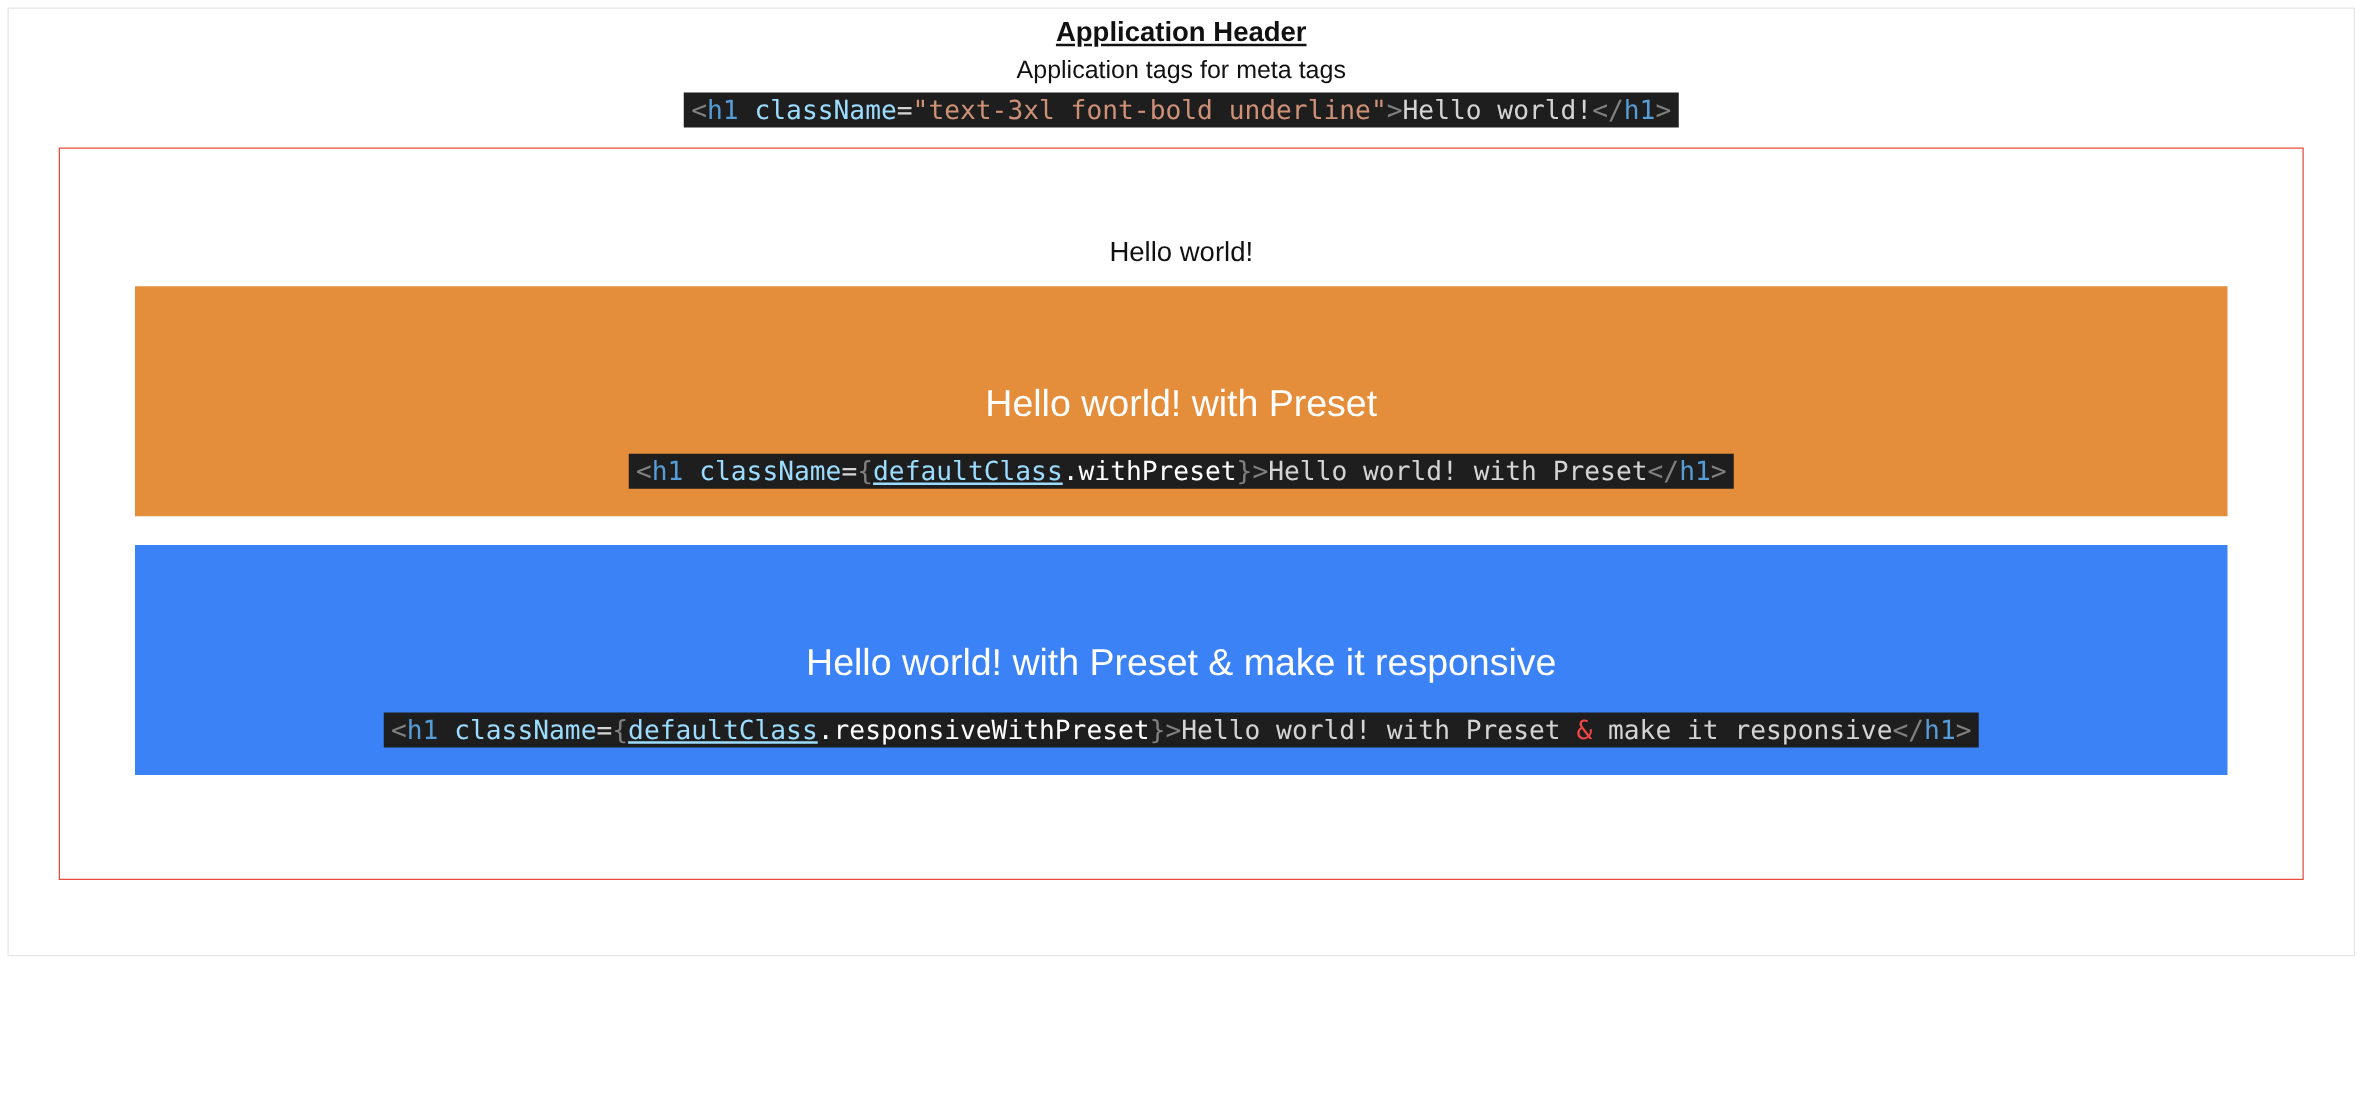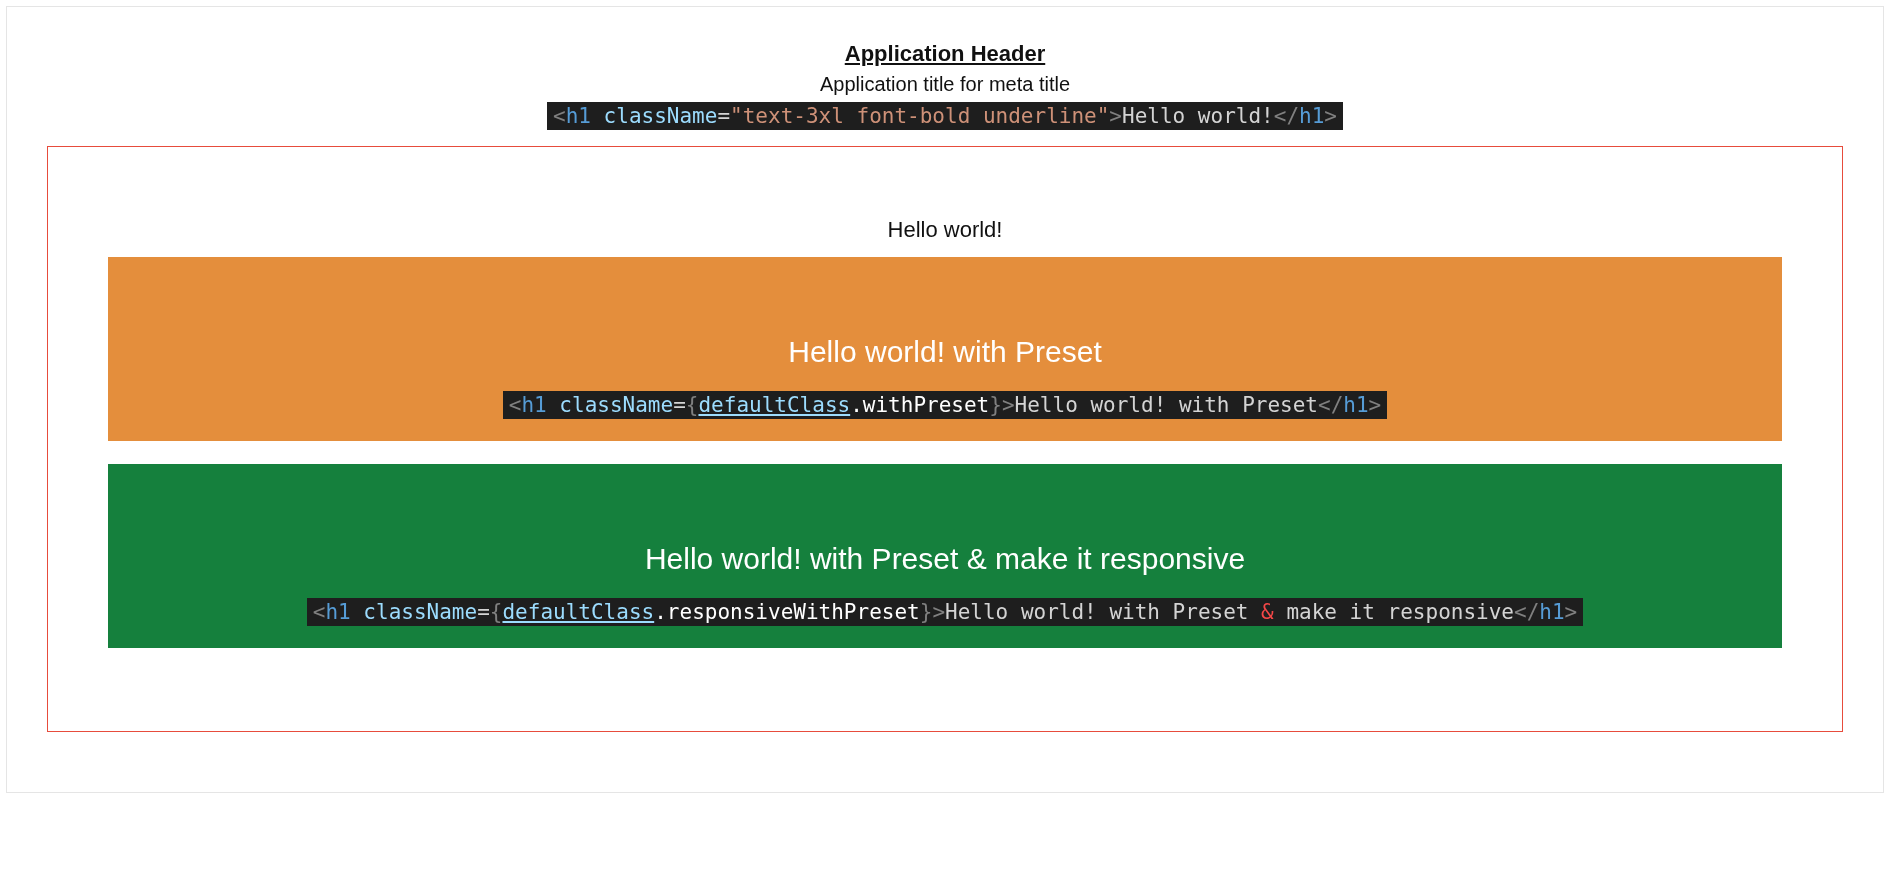--- a/index.html
+++ b/index.html
@@ -18,21 +18,20 @@
   }
   .header-block {
     text-align: center;
     padding-top: 6px;
   }
   .app-header {
     font-size: 22px;
     font-weight: 600;
     text-decoration: underline;
     display: inline-block;
-    margin-top: 28px;
   }
   .app-subtitle {
     font-size: 20px;
     margin-top: 6px;
   }
   .code-line {
     display: inline-block;
     background: #1e1e1e;
     font-family: Menlo, Consolas, "DejaVu Sans Mono", monospace;
     font-size: 21px;
@@ -68,30 +67,30 @@
     padding-bottom: 22px;
     margin-bottom: 23px;
   }
   .panel h1 {
     font-size: 30px;
     font-weight: 400;
     color: #ffffff;
     margin-bottom: 22px;
   }
   .panel-orange { background: #e48e3c; }
-  .panel-gray   { background: #15803d; }
+  .panel-gray   { background: #3b82f6; }
 </style>
 </head>
 <body>
 
 <div class="page">
 
   <div class="header-block">
     <div class="app-header">Application Header</div>
-    <div class="app-subtitle">Application title for meta title</div>
+    <div class="app-subtitle">Application tags for meta tags</div>
 
     <div class="code-wrap">
       <span class="code-line"><span class="t-punc">&lt;</span><span class="t-tag">h1</span><span class="t-text"> </span><span class="t-attr">className</span><span class="t-op">=</span><span class="t-str">"text-3xl font-bold underline"</span><span class="t-punc">&gt;</span><span class="t-text">Hello world!</span><span class="t-punc">&lt;/</span><span class="t-tag">h1</span><span class="t-punc">&gt;</span></span>
     </div>
   </div>
 
   <div class="red-outline">
     <div class="demo1-title">Hello world!</div>
 
     <div class="panel panel-orange">

